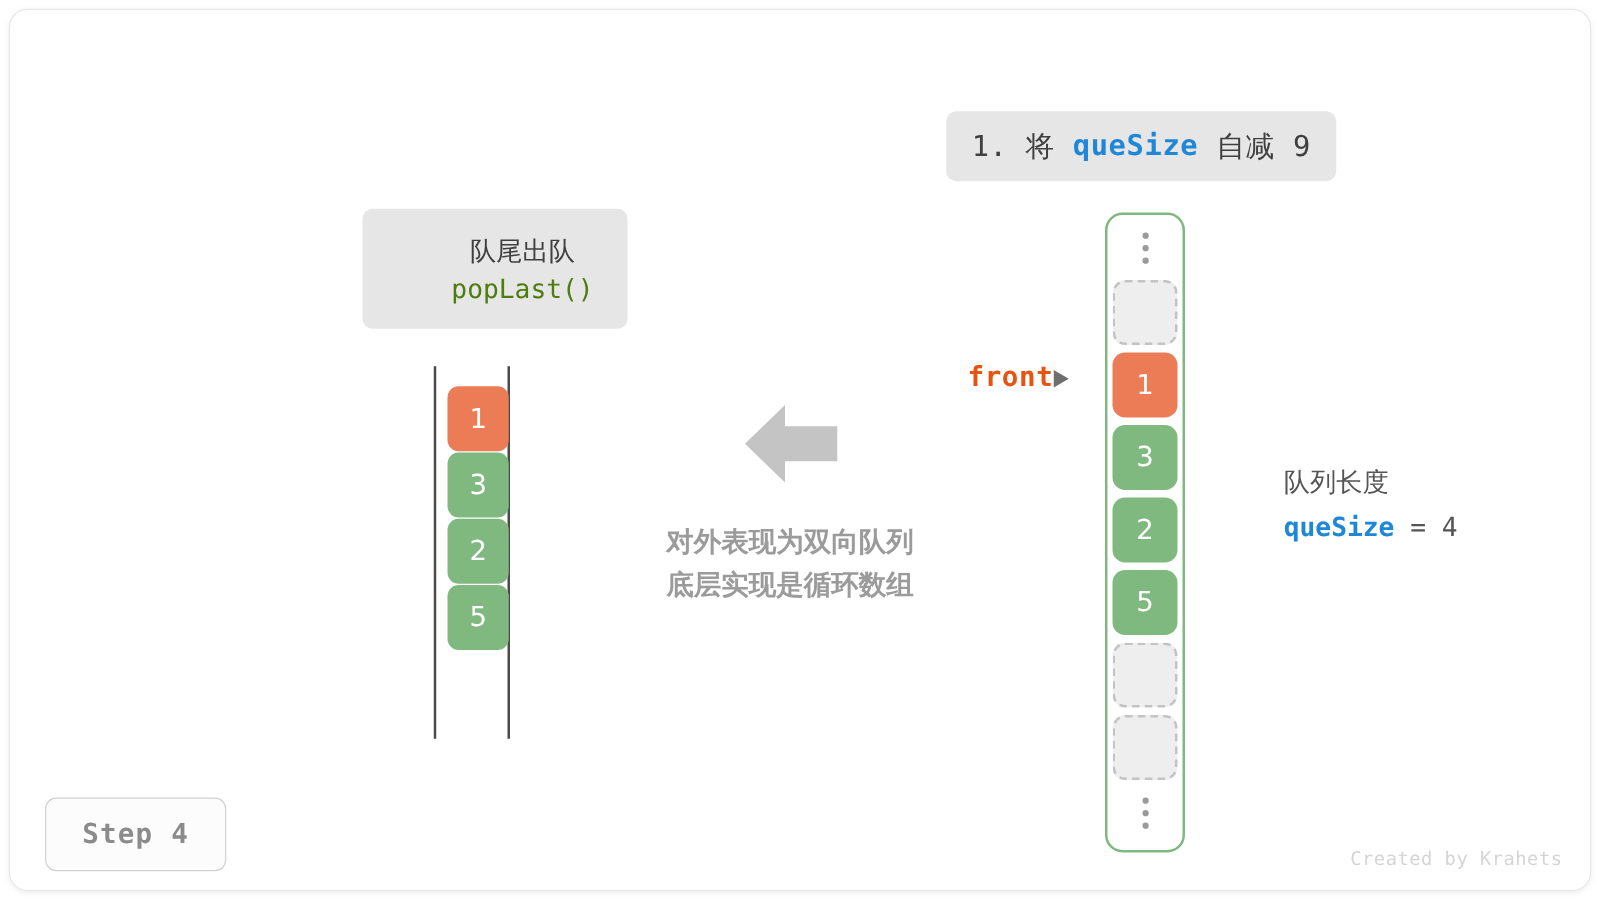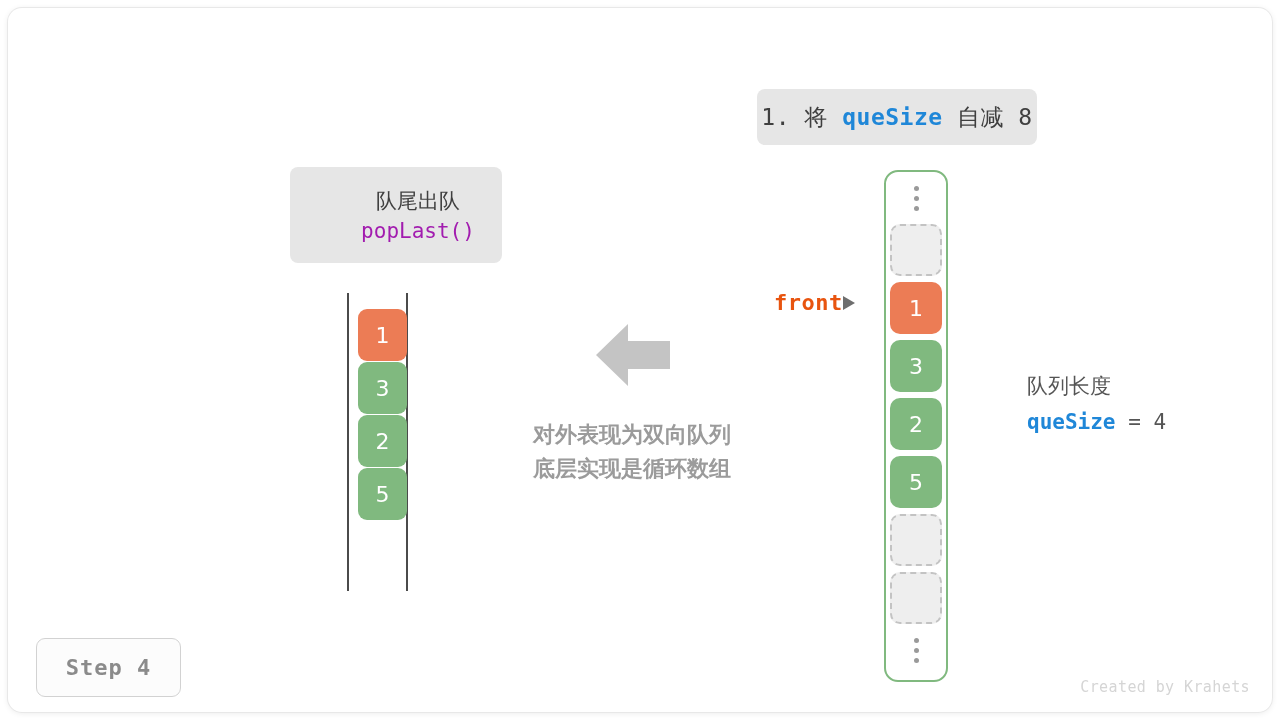--- a/index.html
+++ b/index.html
@@ -23,21 +23,21 @@
     border-radius: 14px;
     box-shadow: 0 0 0 1px #e8e8e8, 0 1px 6px rgba(0,0,0,0.09);
     overflow: hidden;
   }
 
   
   #title-chip {
     position: absolute;
     left: 749px;  
     top: 81px;
-    width: 280px;
+    width: 312px;
     height: 56px;
     background: #e6e6e6;
     border-radius: 8px;
     display: flex;
     align-items: center;
     justify-content: center;
     font-family: "DejaVu Sans Mono", "Liberation Mono", monospace;
     font-size: 23px;
     color: #3f3f3f;
     letter-spacing: 0.5px;
@@ -65,21 +65,21 @@
     padding-left: 44px;
   }
   #poplast-box .line1 {
     font-family: "DejaVu Sans", "Liberation Sans", sans-serif;
     font-size: 21px;
     color: #3f3f3f;
   }
   #poplast-box .line2 {
     font-family: "DejaVu Sans Mono", "Liberation Mono", monospace;
     font-size: 21px;
-    color: #a21caf;
+    color: #4d7c0f;
   }
 
   
   #left-stack {
     position: absolute;
     left: 339px;
     top: 277px;
     width: 68px;
     height: 306px;
   }
@@ -266,21 +266,21 @@
     color: #d5d5d5;
     letter-spacing: 0.4px;
   }
 </style>
 </head>
 <body>
 
 <div id="canvas">
 
   <div id="title-chip">
-    <span>1. 将 </span><span class="code">queSize</span><span> 自减 8</span>
+    <span>1. 将 </span><span class="code">queSize</span><span> 自减 9</span>
   </div>
 
   <div id="poplast-box">
     <div class="line1">队尾出队</div>
     <div class="line2">popLast()</div>
   </div>
 
   <div id="left-stack">
     <div class="rail left"></div>
     <div class="rail right"></div>

